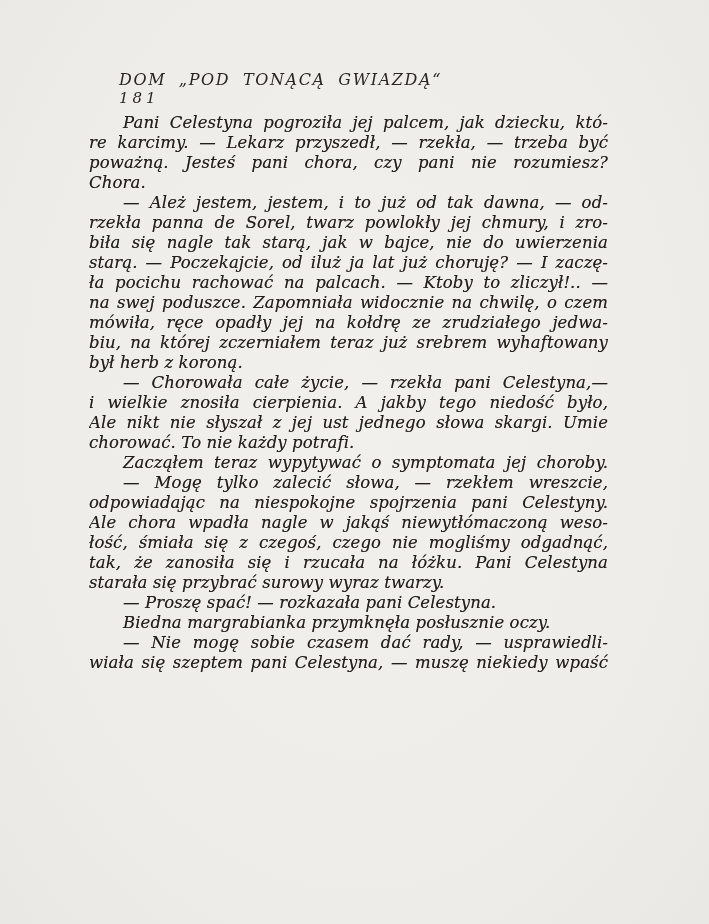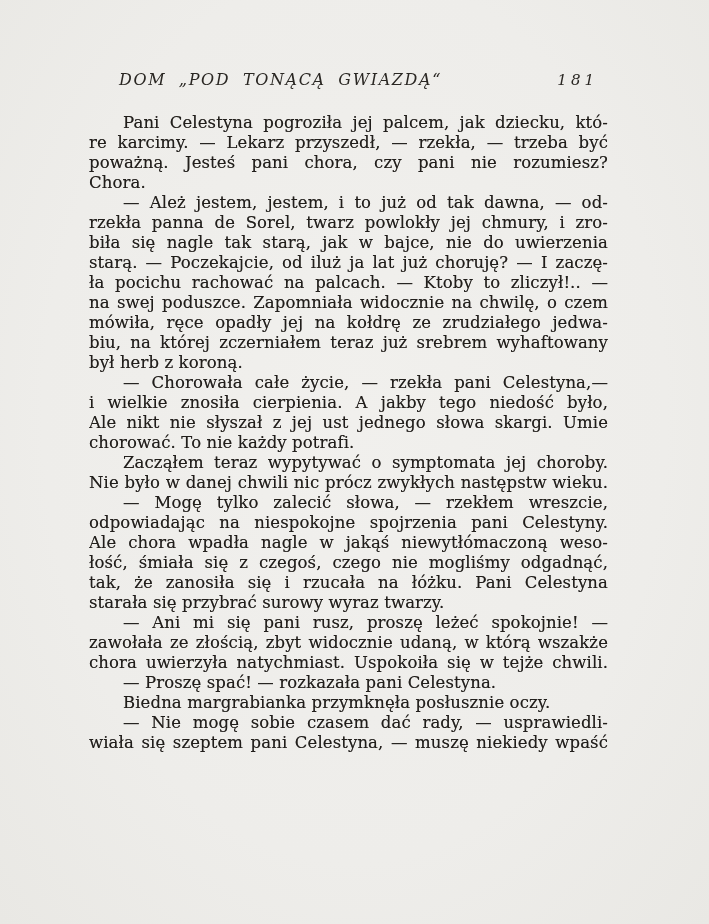--- a/index.html
+++ b/index.html
@@ -28,20 +28,21 @@
     color: #24211e;
   }
   .page-header {
     display: flex;
     justify-content: space-between;
     align-items: baseline;
     padding-left: 30px;
     padding-right: 10px;
     font-style: italic;
     height: 22px;
+    flex-direction: column;
   }
   .header-title {
     font-size: 16px;
     letter-spacing: 1.6px;
     word-spacing: 6px;
     color: #2a2723;
     white-space: nowrap;
   }
   .page-number {
     font-size: 15px;
@@ -56,20 +57,21 @@
     color: #211e1b;
     text-shadow: 0 0 0.5px rgba(33, 30, 27, 0.55);
   }
   .paragraph { margin: 0; }
   .line {
     text-align: justify;
     text-align-last: justify;
     white-space: normal;
     height: 20px;
     overflow: hidden;
+    font-style: italic;
   }
   .line.first { padding-left: 34px; }
   .line.short { text-align-last: left; }
 </style>
 </head>
 <body>
 
 <div class="page">
   <div class="text-block">
     <div class="page-header">
@@ -95,34 +97,28 @@
           <div class="line short">był herb z koroną.</div>
         </div>
         <div class="paragraph">
           <div class="line first">— Chorowała całe życie, — rzekła pani Celestyna,—</div>
           <div class="line">i wielkie znosiła cierpienia.  A jakby tego niedość było,</div>
           <div class="line">Ale nikt nie słyszał z jej ust jednego słowa skargi.  Umie</div>
           <div class="line short">chorować.  To nie każdy potrafi.</div>
         </div>
         <div class="paragraph">
           <div class="line first">Zacząłem teraz wypytywać o symptomata jej choroby.</div>
-          <div class="line">Nie było w danej chwili nic prócz zwykłych następstw wieku.</div>
         </div>
         <div class="paragraph">
           <div class="line first">— Mogę  tylko  zalecić  słowa, — rzekłem  wreszcie,</div>
           <div class="line">odpowiadając  na  niespokojne  spojrzenia  pani  Celestyny.</div>
           <div class="line">Ale chora wpadła nagle  w jakąś niewytłómaczoną weso-</div>
           <div class="line">łość, śmiała się  z czegoś,  czego nie mogliśmy odgadnąć,</div>
           <div class="line">tak,  że zanosiła się  i  rzucała  na łóżku.   Pani Celestyna</div>
           <div class="line short">starała się przybrać surowy wyraz twarzy.</div>
-        </div>
-        <div class="paragraph">
-          <div class="line first">— Ani mi się  pani rusz,  proszę leżeć spokojnie! —</div>
-          <div class="line">zawołała ze złością, zbyt widocznie udaną, w którą wszakże</div>
-          <div class="line">chora uwierzyła natychmiast.  Uspokoiła się w tejże chwili.</div>
         </div>
         <div class="paragraph">
           <div class="line first short">— Proszę spać! — rozkazała pani Celestyna.</div>
         </div>
         <div class="paragraph">
           <div class="line first short">Biedna margrabianka przymknęła posłusznie oczy.</div>
         </div>
         <div class="paragraph">
           <div class="line first">— Nie mogę sobie czasem  dać rady, — usprawiedli-</div>
           <div class="line">wiała się szeptem pani Celestyna, — muszę niekiedy wpaść</div>

